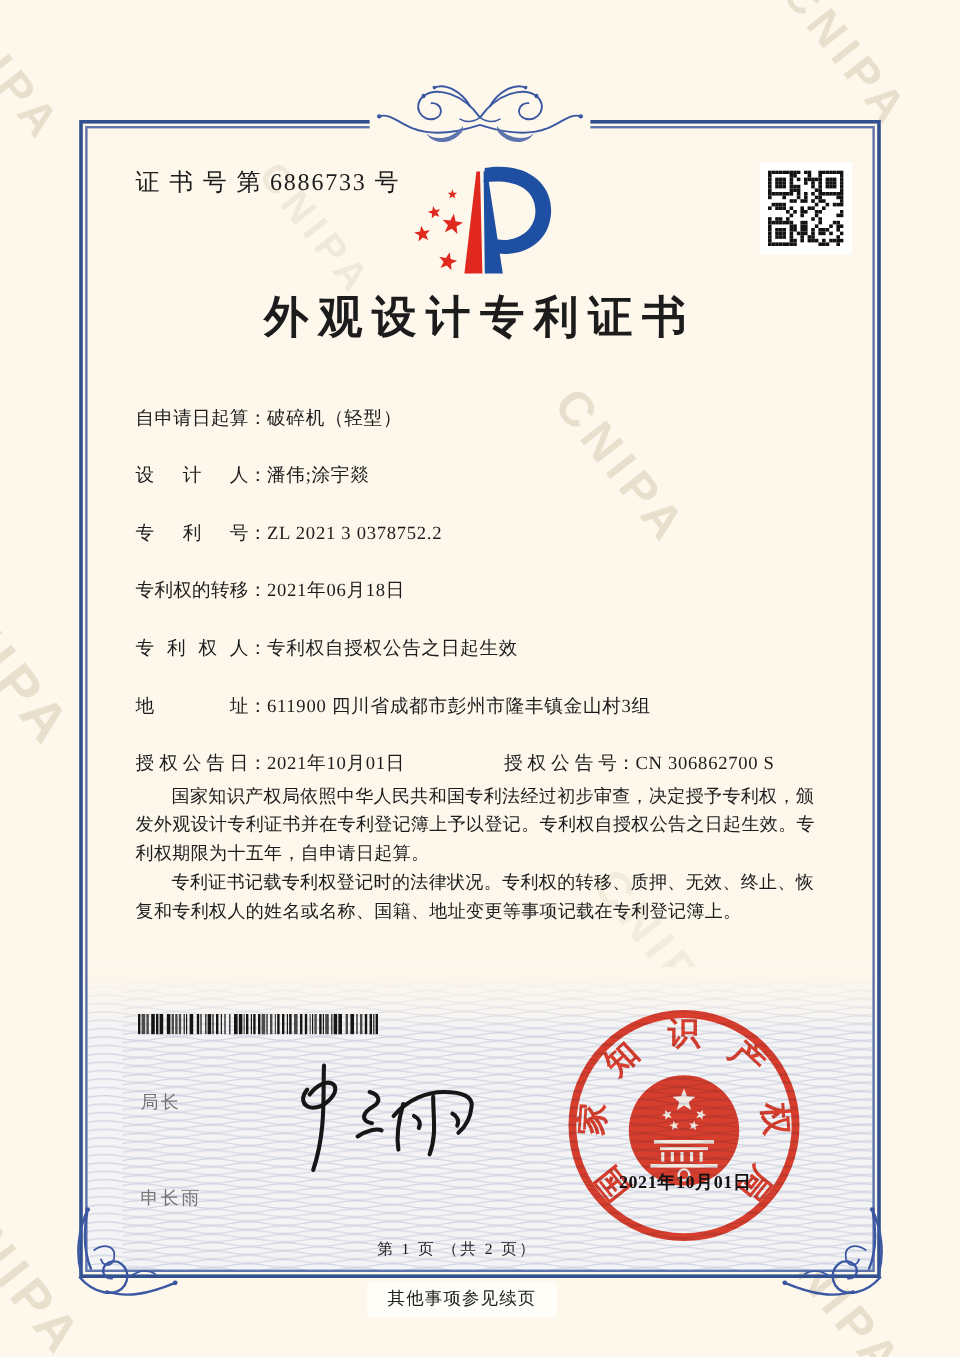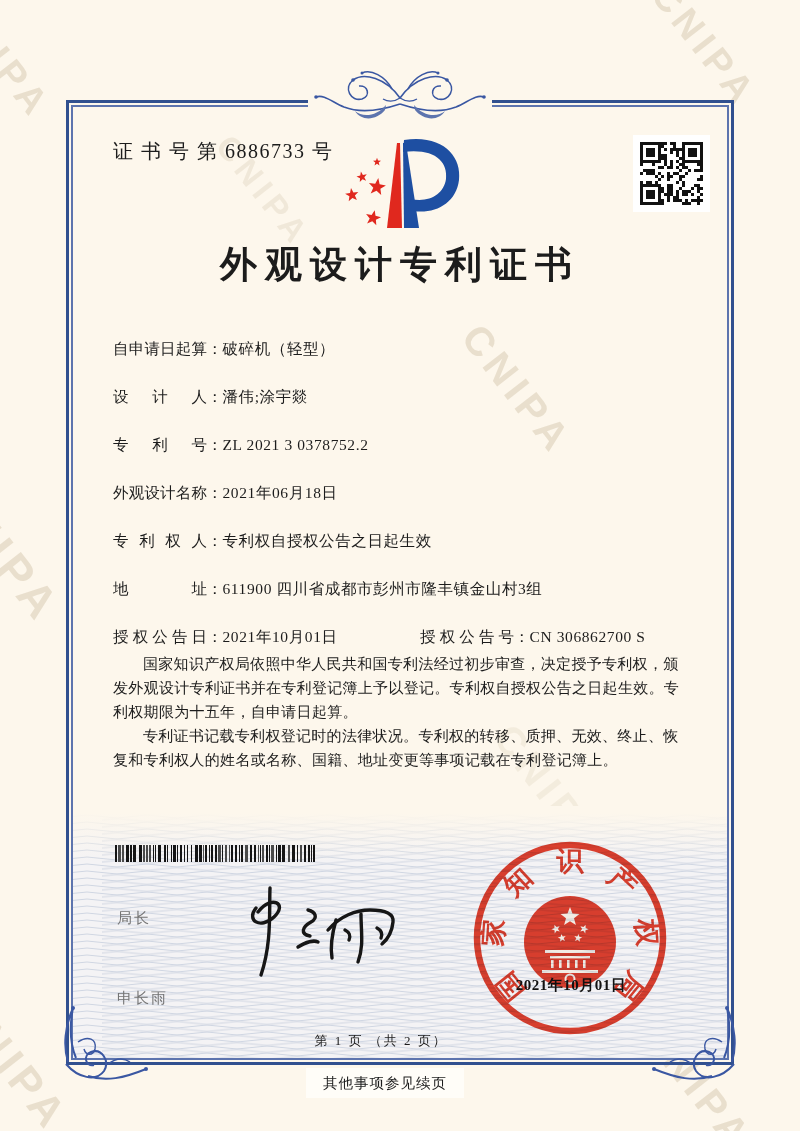--- a/index.html
+++ b/index.html
@@ -360,21 +360,21 @@
       <rect x="57" y="60" width="3" height="3" fill="#121212"></rect>
     </svg>
 </div>
 
 <div id="title">外观设计专利证书</div>
 
 <div id="fields">
     <div class="frow"><span class="flabel">自申请日起算</span><span>：</span><span class="fvalue">破碎机（轻型）</span></div>
     <div class="frow"><span class="flabel">设计人</span><span>：</span><span class="fvalue">潘伟;涂宇燚</span></div>
     <div class="frow"><span class="flabel">专利号</span><span>：</span><span class="fvalue">ZL 2021 3 0378752.2</span></div>
-    <div class="frow"><span class="flabel">外观设计名称</span><span>：</span><span class="fvalue">2021年06月18日</span></div>
+    <div class="frow"><span class="flabel">专利权的转移</span><span>：</span><span class="fvalue">2021年06月18日</span></div>
     <div class="frow"><span class="flabel">专利权人</span><span>：</span><span class="fvalue">专利权自授权公告之日起生效</span></div>
     <div class="frow"><span class="flabel">地址</span><span>：</span><span class="fvalue">611900 四川省成都市彭州市隆丰镇金山村3组</span></div>
     <div class="frow"><span class="flabel">授权公告日</span><span>：</span><span class="fvalue">2021年10月01日</span><span class="fsecond"><span class="flabel">授权公告号</span><span>：</span><span class="fvalue">CN 306862700 S</span></span></div>
   </div>
 
 <div id="bodytext">
   <p>国家知识产权局依照中华人民共和国专利法经过初步审查，决定授予专利权，颁发外观设计专利证书并在专利登记簿上予以登记。专利权自授权公告之日起生效。专利权期限为十五年，自申请日起算。</p>
   <p>专利证书记载专利权登记时的法律状况。专利权的转移、质押、无效、终止、恢复和专利权人的姓名或名称、国籍、地址变更等事项记载在专利登记簿上。</p>
 </div>
 

